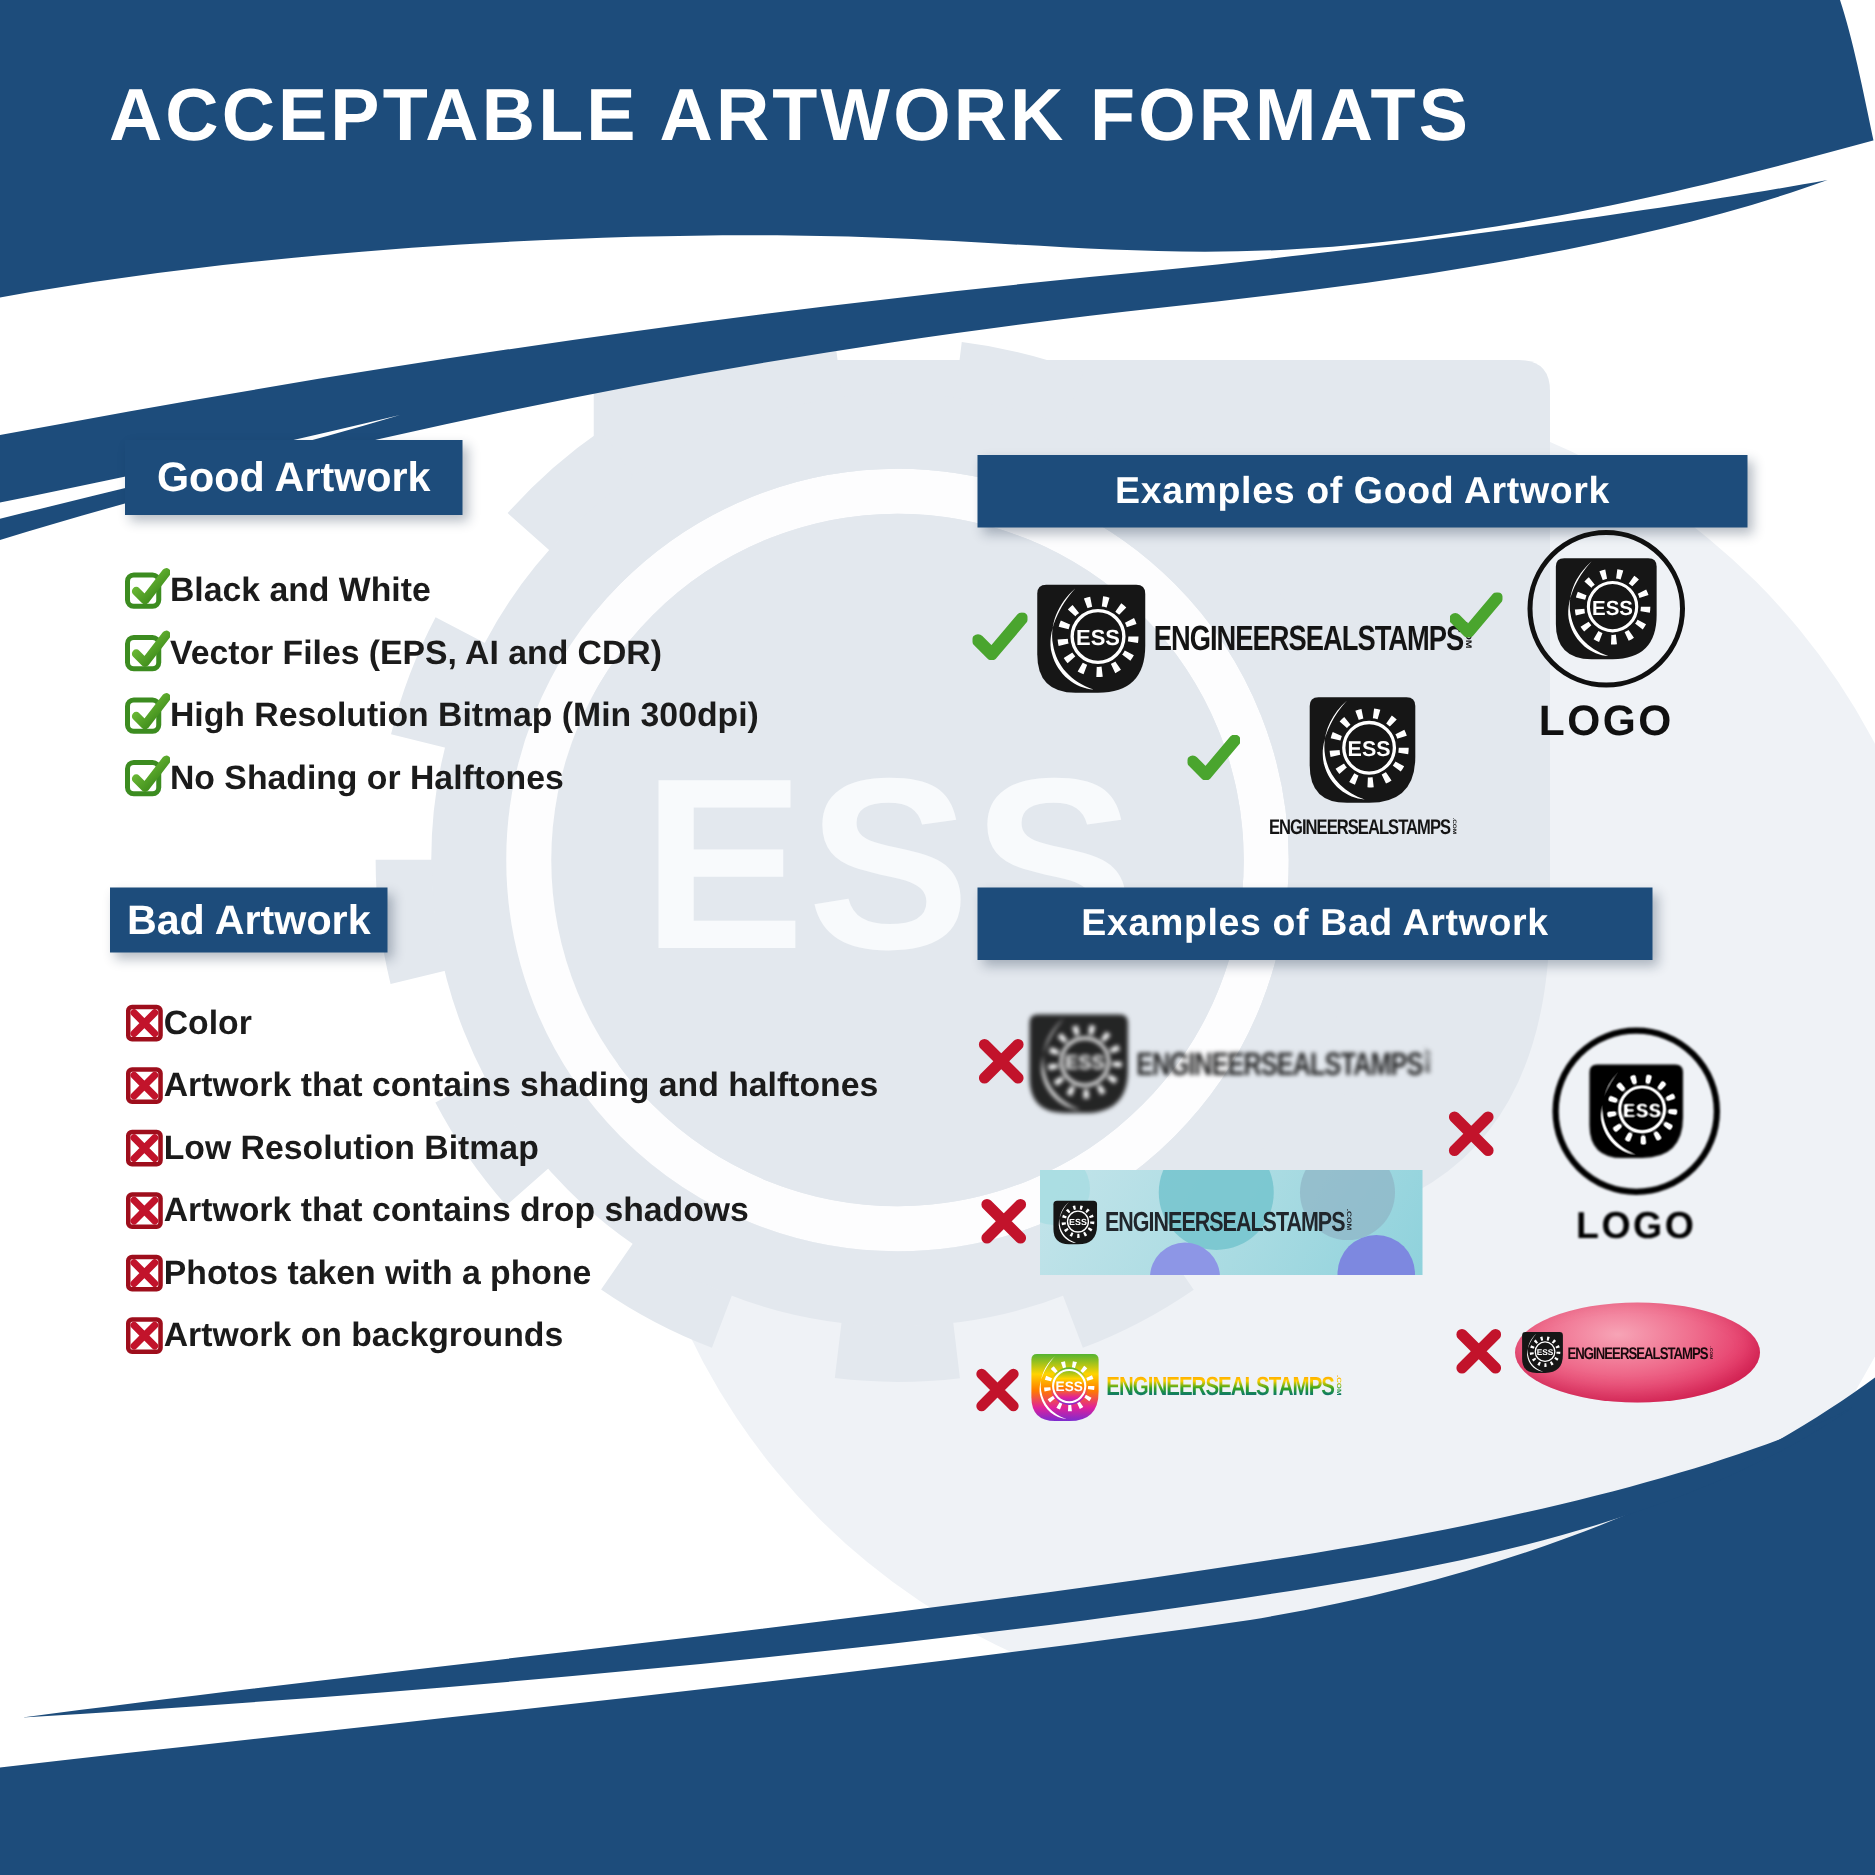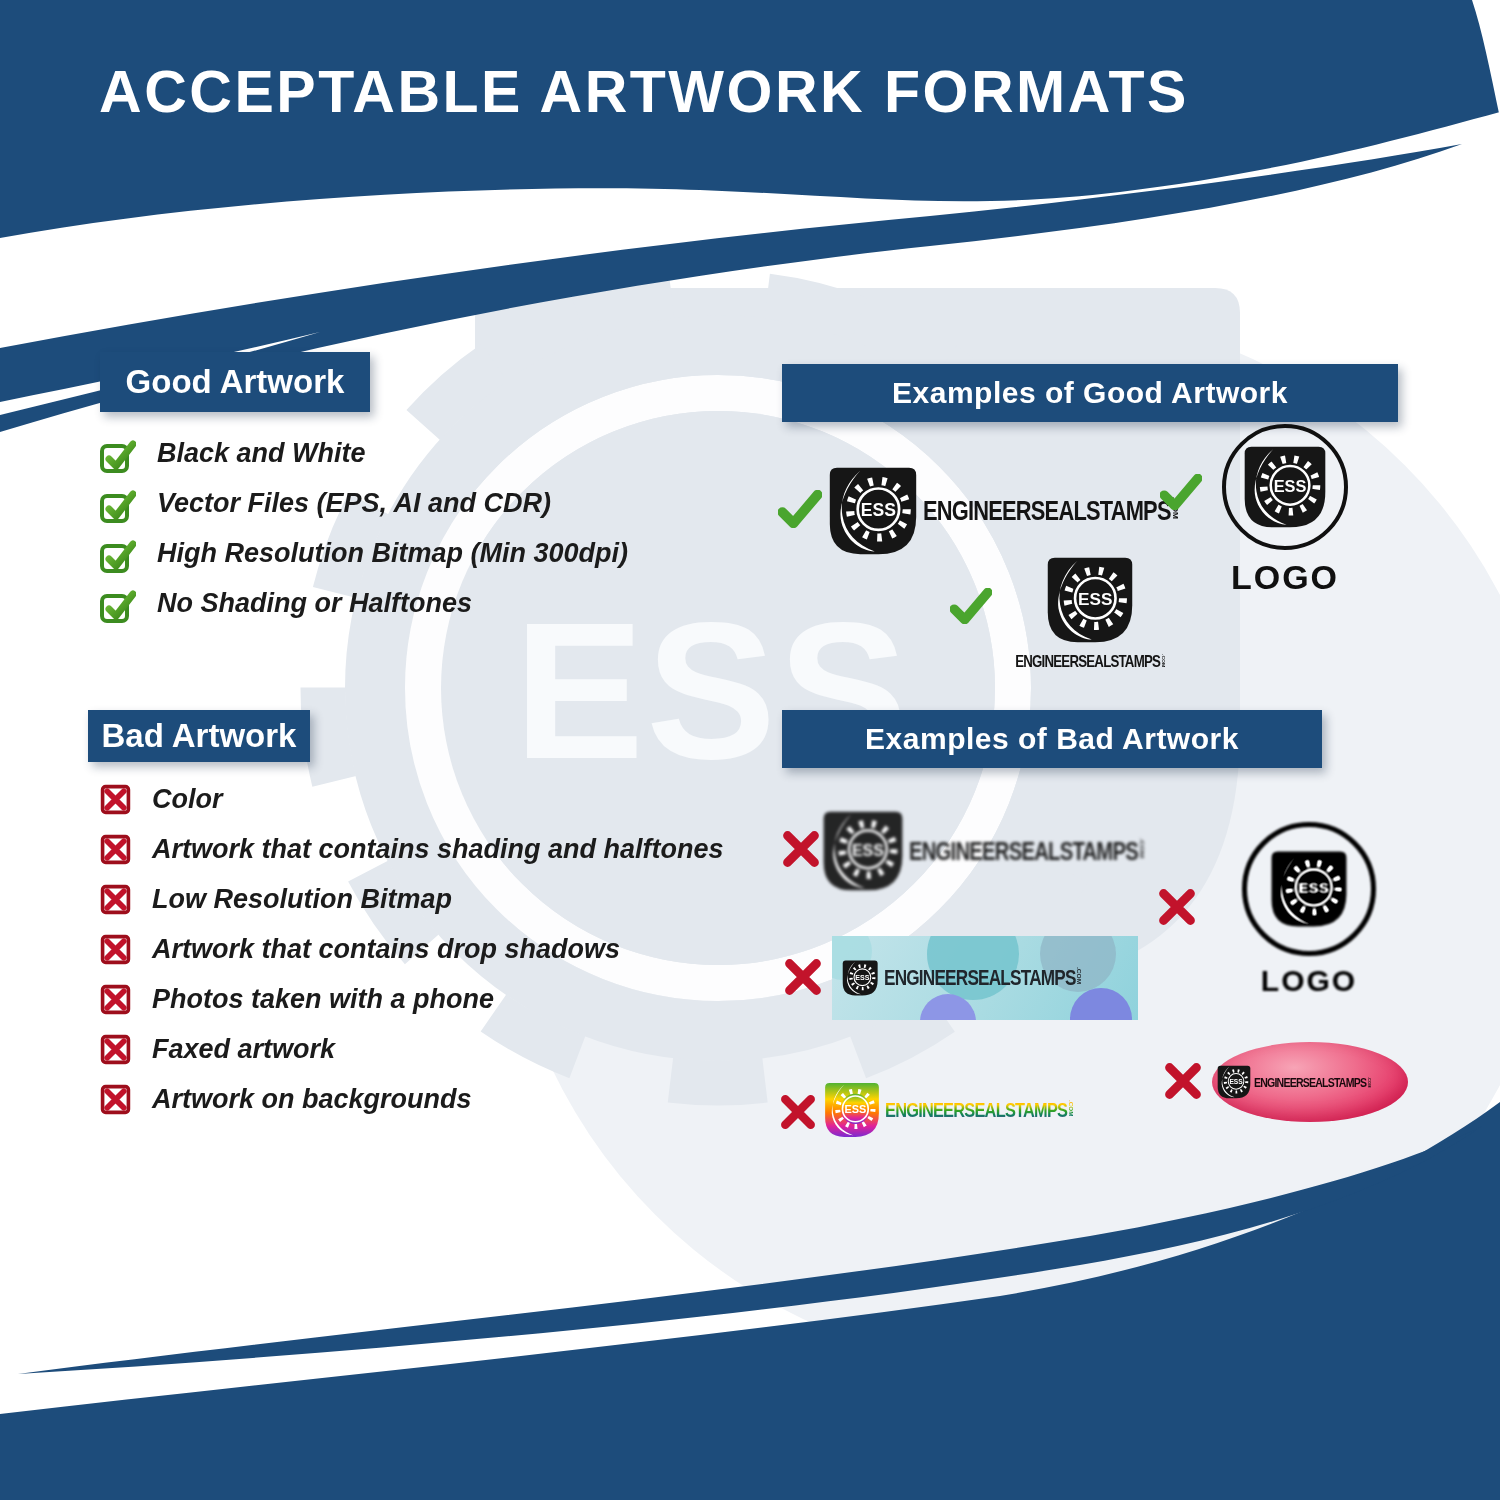--- a/index.html
+++ b/index.html
@@ -1,30 +1,30 @@
 <!DOCTYPE html>
 <html><head>
 <meta charset="utf-8">
 <style>
   html,body{margin:0;padding:0;background:#ffffff;}
   .page{position:relative;width:1500px;height:1500px;overflow:hidden;background:#ffffff;
         font-family:"Liberation Sans", sans-serif;}
   .bg{position:absolute;inset:0;z-index:0;}
 
   .title{position:absolute;left:0;top:58px;width:1264px;text-align:center;color:#ffffff;
-         font-size:59px;font-weight:800;letter-spacing:2.5px;z-index:2;padding-left:12px;}
+         font-size:59px;font-weight:800;letter-spacing:2.5px;z-index:2;}
 
   .bar{position:absolute;background:#1d4c7b;color:#ffffff;font-weight:700;z-index:2;
        display:flex;align-items:center;justify-content:center;
        box-shadow:4px 5px 9px rgba(15,35,64,.30);}
   .bar.small{font-size:33px;}
   .bar.wide{font-size:30px;letter-spacing:.5px;}
 
   .checklist{position:absolute;z-index:2;display:flex;flex-direction:column;}
-  .chk-row{height:50px;display:flex;align-items:flex-start;gap:21px;font-style:italic;}
+  .chk-row{height:50px;display:flex;align-items:flex-end;gap:0;}
   .chk-row .txt{font-size:27px;font-weight:700;color:#1b1b1b;white-space:nowrap;}
   .icon-box{flex:0 0 auto;display:block;}
 
   
   .badge{display:block;color:#161616;}
   .logo-h{position:absolute;display:flex;align-items:center;gap:5px;z-index:2;}
   .logo-v{position:absolute;display:flex;flex-direction:column;align-items:center;z-index:2;}
   .wordmark{font-weight:700;color:#141414;white-space:nowrap;letter-spacing:-1px;
             transform:scaleX(.78);transform-origin:left center;display:inline-flex;align-items:flex-start;}
   .logo-v .wordmark{transform-origin:center center;}
@@ -176,27 +176,20 @@
           <rect x="2.5" y="2.5" width="25" height="25" rx="3" fill="#ffffff" stroke="#9e0e1c" stroke-width="3.5"></rect>
           <path d="M7 7 L23 23 M23 7 L7 23" stroke="#c2132b" stroke-width="5.5" stroke-linecap="round"></path>
         </svg>
       <span class="txt">Photos taken with a phone</span>
     </div>
     <div class="chk-row">
       <svg class="icon-box" width="31" height="31" viewBox="0 0 30 30">
           <rect x="2.5" y="2.5" width="25" height="25" rx="3" fill="#ffffff" stroke="#9e0e1c" stroke-width="3.5"></rect>
           <path d="M7 7 L23 23 M23 7 L7 23" stroke="#c2132b" stroke-width="5.5" stroke-linecap="round"></path>
         </svg>
-      <span class="txt">Faxed artwork</span>
-    </div>
-    <div class="chk-row">
-      <svg class="icon-box" width="31" height="31" viewBox="0 0 30 30">
-          <rect x="2.5" y="2.5" width="25" height="25" rx="3" fill="#ffffff" stroke="#9e0e1c" stroke-width="3.5"></rect>
-          <path d="M7 7 L23 23 M23 7 L7 23" stroke="#c2132b" stroke-width="5.5" stroke-linecap="round"></path>
-        </svg>
       <span class="txt">Artwork on backgrounds</span>
     </div>
   </div>
 
   <div class="bar wide" style="left:782px;top:352px;width:616px;height:58px;margin-top:12px;">
     <span>Examples of Good Artwork</span>
   </div>
 
   <svg class="floating" style="left:778px;top:490px;" width="44" height="38" viewBox="0 0 40 34">
     <path d="M4 20 L14 30 L36 4" fill="none" stroke="#4aa52e" stroke-width="9" stroke-linecap="round" stroke-linejoin="round"></path>

